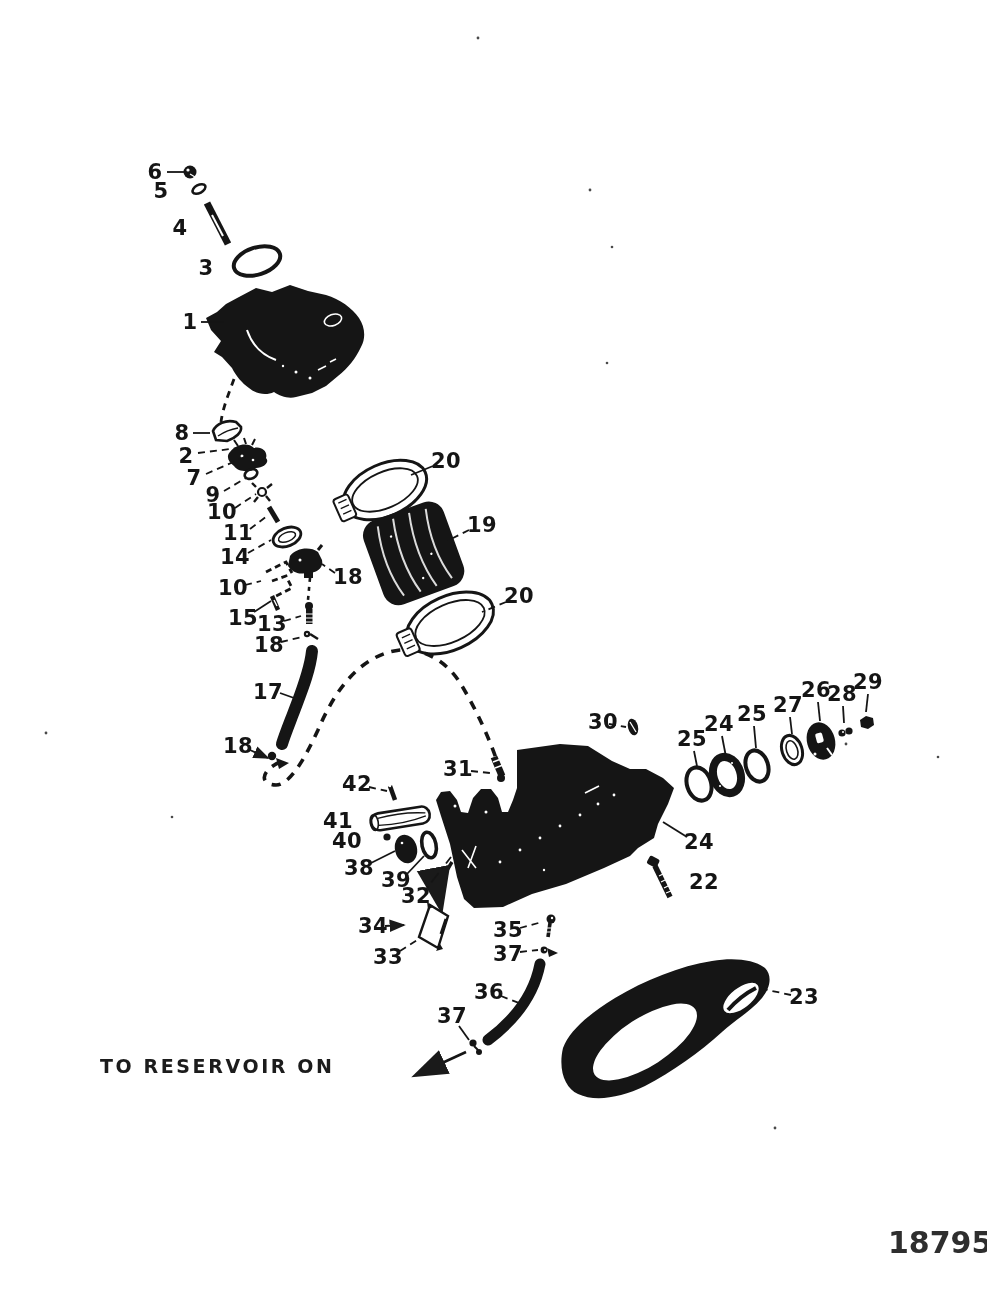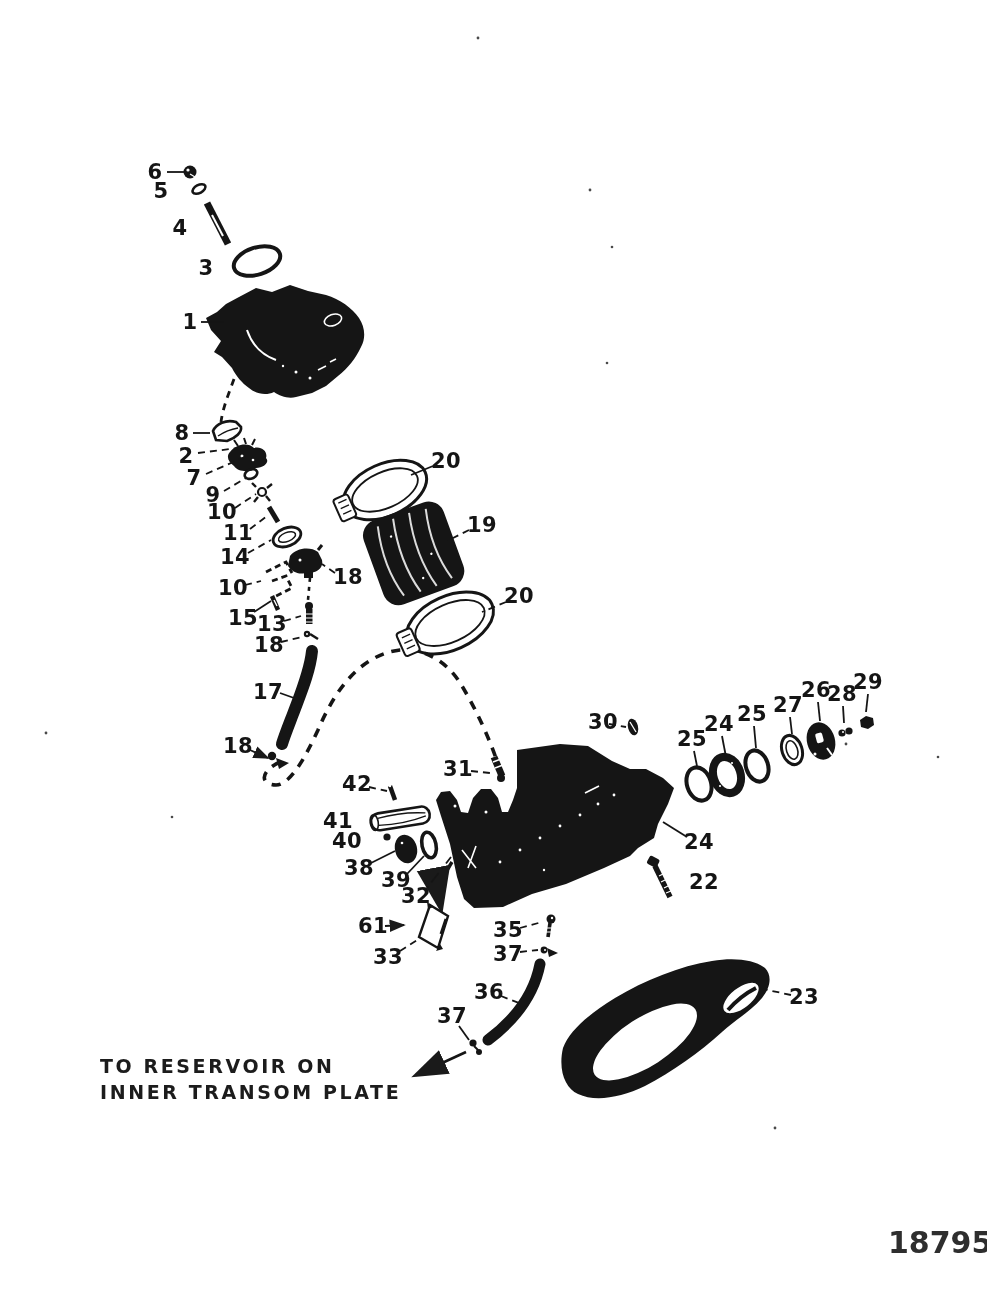--- a/index.html
+++ b/index.html
@@ -361,26 +361,25 @@
       <div class="callout" style="left: 868px; top: 682px;">29</div>
       <div class="callout" style="left: 699px; top: 842px;">24</div>
       <div class="callout" style="left: 704px; top: 882px;">22</div>
       <div class="callout" style="left: 458px; top: 769px;">31</div>
       <div class="callout" style="left: 357px; top: 784px;">42</div>
       <div class="callout" style="left: 338px; top: 821px;">41</div>
       <div class="callout" style="left: 347px; top: 841px;">40</div>
       <div class="callout" style="left: 359px; top: 868px;">38</div>
       <div class="callout" style="left: 396px; top: 880px;">39</div>
       <div class="callout" style="left: 416px; top: 896px;">32</div>
-      <div class="callout" style="left: 373px; top: 926px;">61</div>
+      <div class="callout" style="left: 373px; top: 926px;">34</div>
       <div class="callout" style="left: 388px; top: 957px;">33</div>
       <div class="callout" style="left: 508px; top: 930px;">35</div>
       <div class="callout" style="left: 508px; top: 954px;">37</div>
       <div class="callout" style="left: 489px; top: 992px;">36</div>
       <div class="callout" style="left: 452px; top: 1016px;">37</div>
       <div class="callout" style="left: 804px; top: 997px;">23</div>
     </div>
 
   <div class="note" style="left:100px;top:1057px">TO RESERVOIR ON</div>
-  <div class="note" style="left:100px;top:1083px">INNER TRANSOM PLATE</div>
 
   <div class="dwg-num" style="left:888px;top:1228px">18795</div>
 </div>
 
 </body></html>

